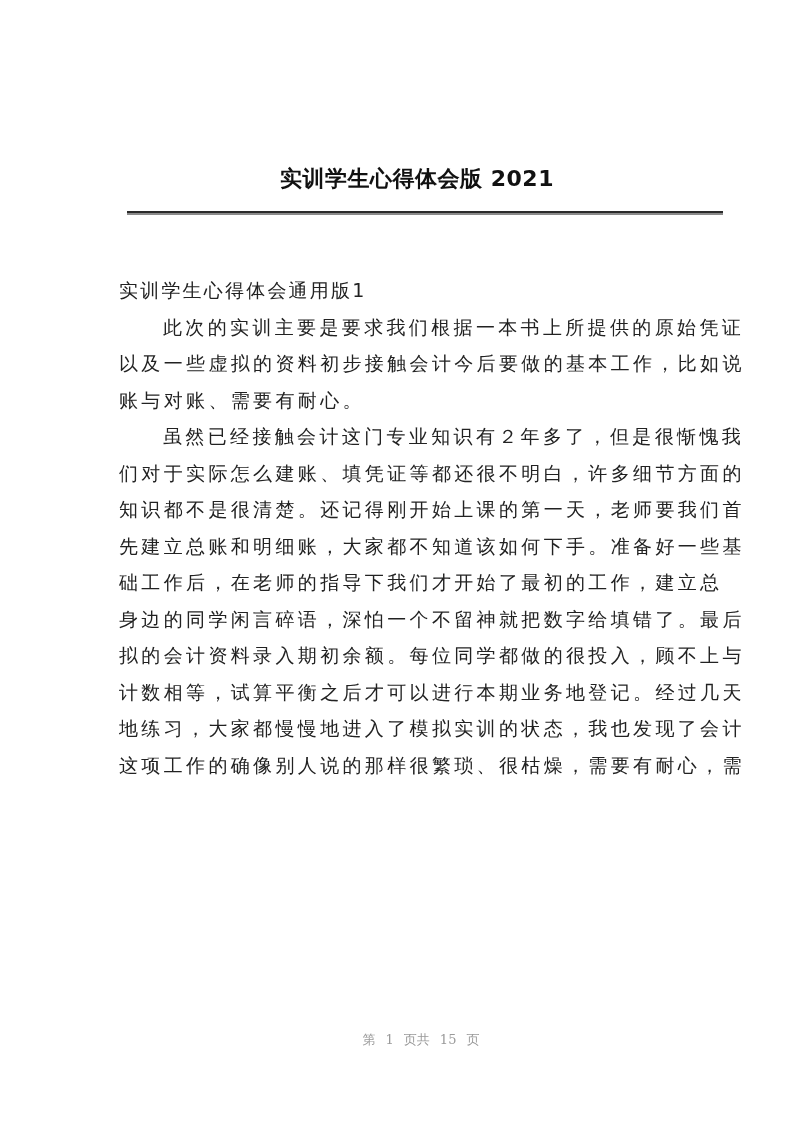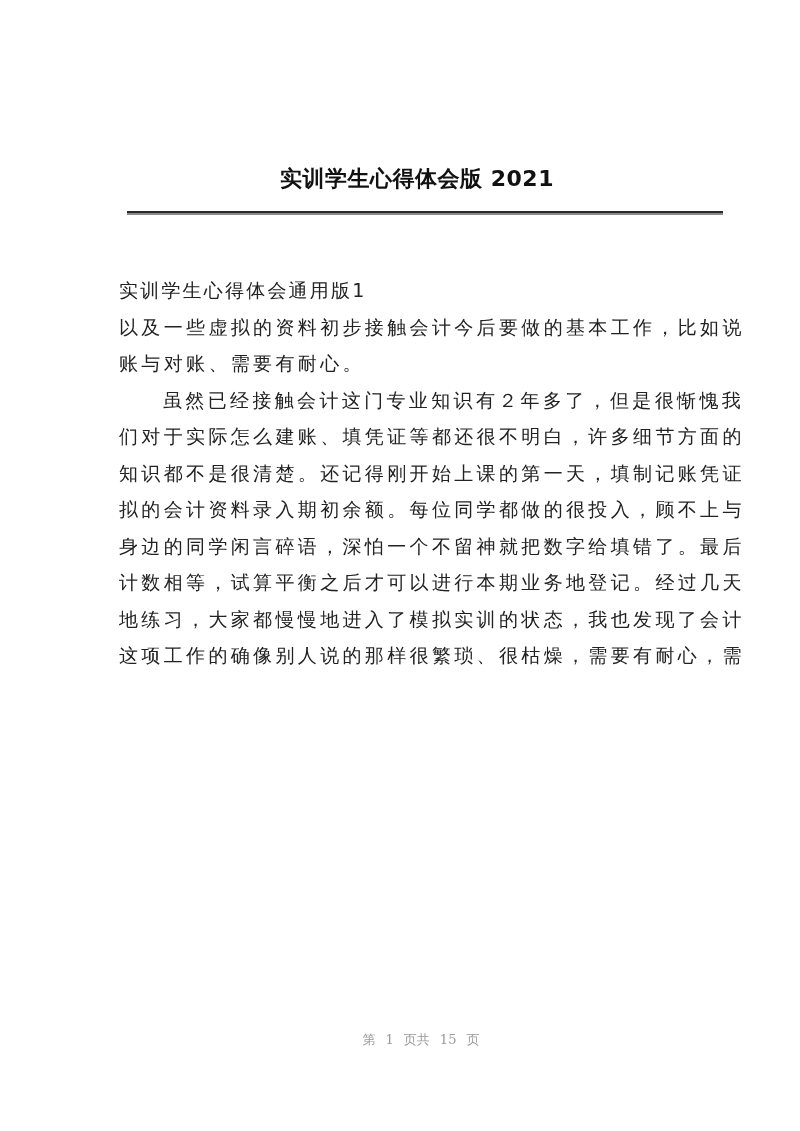--- a/index.html
+++ b/index.html
@@ -97,30 +97,33 @@
 
   <div class="doc-title">实训学生心得体会版 2021</div>
 
   <div class="title-rule"></div>
   <div class="title-rule-shadow"></div>
 
   <div class="body-text">
     <div class="line subtitle-line">实训学生心得体会通用版1</div>
 
     <div>
+      <div class="line indent">此次的实训主要是要求我们根据一本书上所提供的原始凭证</div>
       <div class="line">以及一些虚拟的资料初步接触会计今后要做的基本工作，比如说</div>
       <div class="line">账与对账、需要有耐心。</div>
     </div>
 
     <div>
       <div class="line indent">虽然已经接触会计这门专业知识有２年多了，但是很惭愧我</div>
       <div class="line">们对于实际怎么建账、填凭证等都还很不明白，许多细节方面的</div>
-      <div class="line">知识都不是很清楚。还记得刚开始上课的第一天，填制记账凭证</div>
+      <div class="line">知识都不是很清楚。还记得刚开始上课的第一天，老师要我们首</div>
+      <div class="line">先建立总账和明细账，大家都不知道该如何下手。准备好一些基</div>
+      <div class="line">础工作后，在老师的指导下我们才开始了最初的工作，建立总</div>
+      <div class="line">身边的同学闲言碎语，深怕一个不留神就把数字给填错了。最后</div>
       <div class="line">拟的会计资料录入期初余额。每位同学都做的很投入，顾不上与</div>
-      <div class="line">身边的同学闲言碎语，深怕一个不留神就把数字给填错了。最后</div>
       <div class="line">计数相等，试算平衡之后才可以进行本期业务地登记。经过几天</div>
       <div class="line">地练习，大家都慢慢地进入了模拟实训的状态，我也发现了会计</div>
       <div class="line">这项工作的确像别人说的那样很繁琐、很枯燥，需要有耐心，需</div>
       <div class="line"></div>
       <div class="line"></div>
     </div>
   </div>
 
   <div class="footer">
     <span>第</span><span>1</span><span>页共</span><span>15</span><span>页</span>

